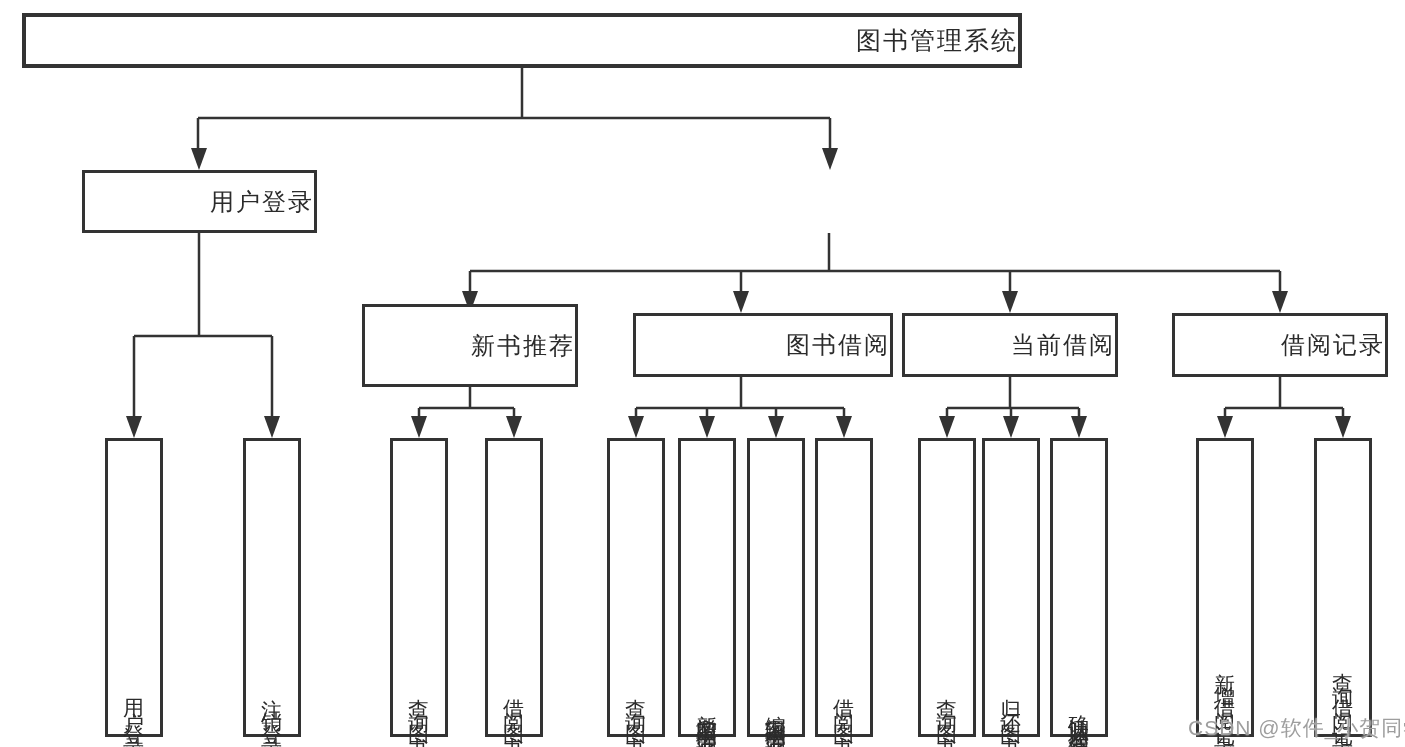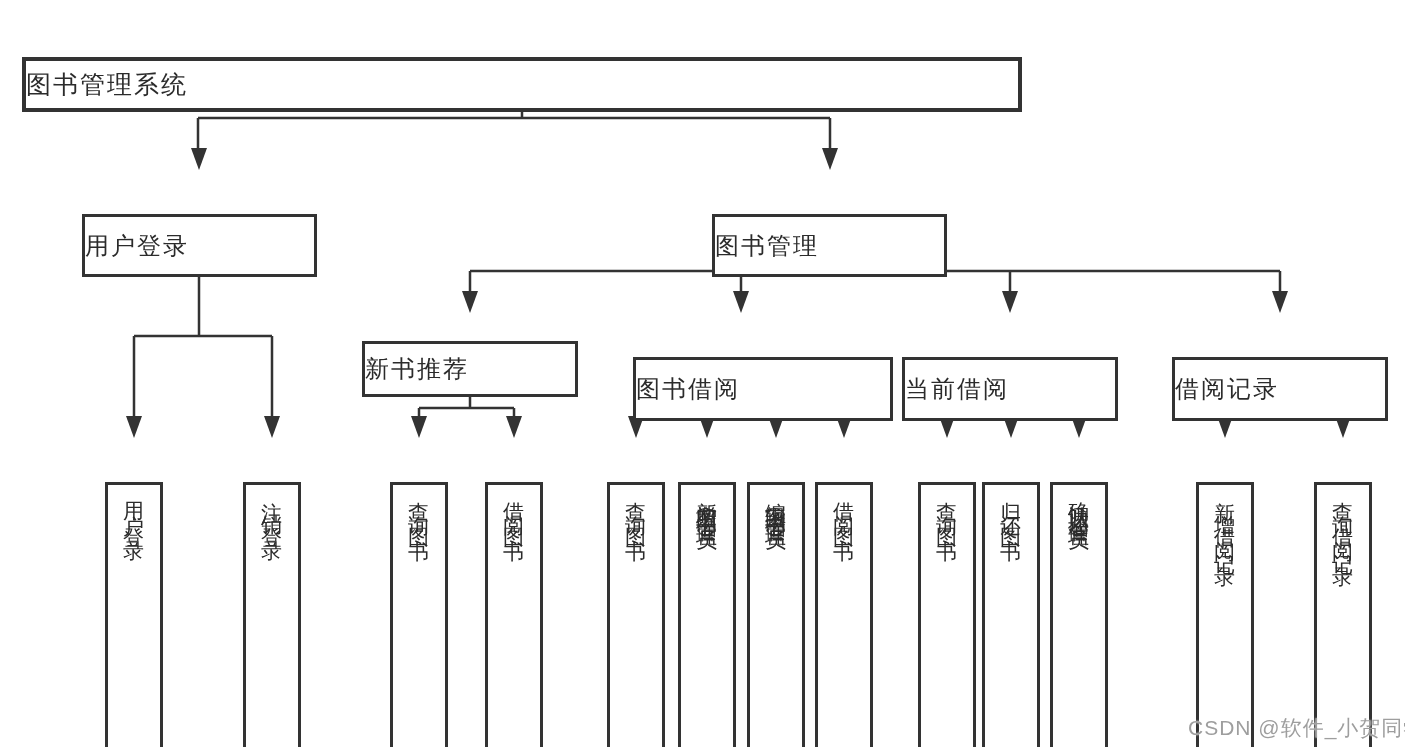--- a/index.html
+++ b/index.html
@@ -11,24 +11,23 @@
     overflow:hidden;
   }
   #wires{position:absolute;left:0;top:0;z-index:1;}
   .box{
     position:absolute;
     box-sizing:border-box;
     background:#ffffff;
     border:3px solid #333333;
     display:flex;
     align-items:center;
-    justify-content:flex-start;
+    justify-content:flex-end;
     color:#2b2b2b;
     z-index:2;
-    margin-top:44px;
   }
   .lvl1{font-size:25px;letter-spacing:2px;border-width:4px;}
   .lvl2,.lvl3{font-size:24px;letter-spacing:2px;}
   .tall{
     font-size:21px;
     writing-mode:vertical-rl;
     text-orientation:mixed;
     line-height:1;
   }
   .sp-wide{letter-spacing:13px;}
@@ -91,25 +90,22 @@
     </g>
   </svg>
 
   <div class="box lvl1" style="left:22px;top:13px;width:1000px;height:55px">
     <span>图书管理系统</span>
   </div>
 
   <div class="box lvl2" style="left:82px;top:170px;width:235px;height:63px">
     <span>用户登录</span>
   </div>
-  <div class="box lvl2" style="left:712px;top:170px;width:235px;height:63px">
-    <span>图书管理</span>
-  </div>
 
-  <div class="box lvl3" style="left:362px;top:297px;width:216px;height:56px">
+  <div class="box lvl3" style="left:362px;top:304px;width:216px;height:83px">
     <span>新书推荐</span>
   </div>
   <div class="box lvl3" style="left:633px;top:313px;width:260px;height:64px">
     <span>图书借阅</span>
   </div>
   <div class="box lvl3" style="left:1172px;top:313px;width:216px;height:64px">
     <span>借阅记录</span>
   </div>
   <div class="box lvl3" style="left:902px;top:313px;width:216px;height:64px">
     <span>当前借阅</span>

